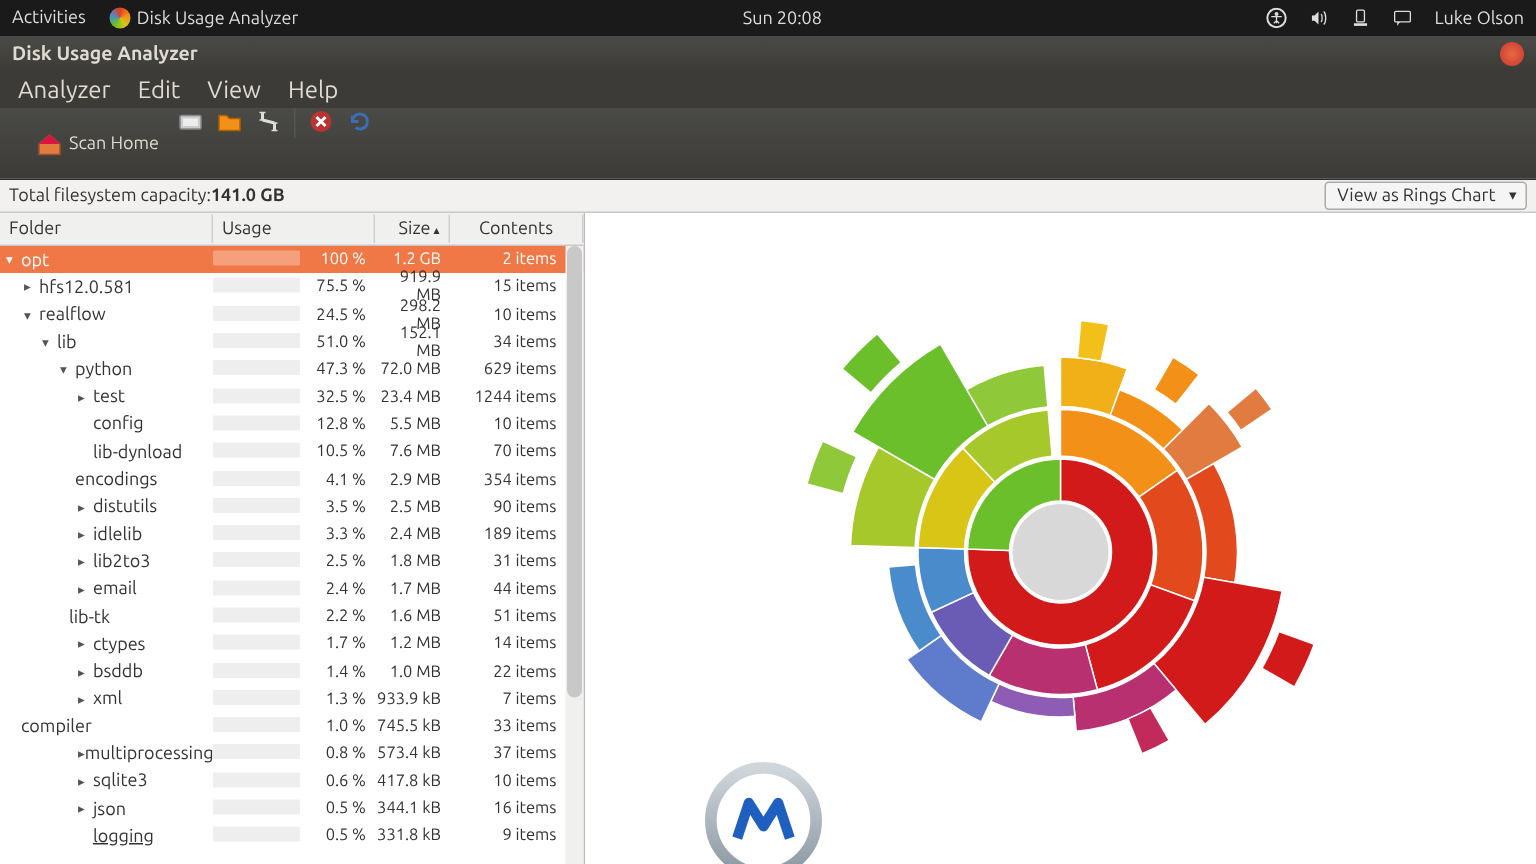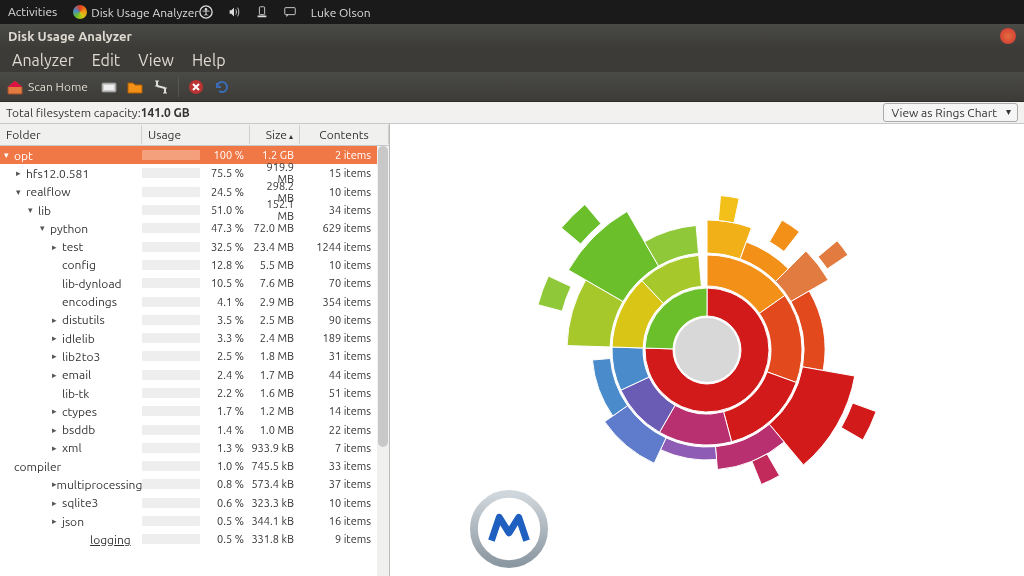--- a/index.html
+++ b/index.html
@@ -10,21 +10,21 @@
 .topbar-center { flex: 1; text-align: center; }
 .topbar-right { display: flex; gap: 14px; align-items: flex-end; }
 .topbar-icon { width: 14px; height: 14px; display: inline-block; }
 
 .titlebar { height: 24px; background: linear-gradient(#4a4a46, #3c3b37); color: #dfdbd2; display: flex; align-items: center; padding: 0 8px; font-weight: bold; font-size: 13px; }
 .titlebar .close { margin-left: auto; width: 16px; height: 16px; background: radial-gradient(#e56c3e, #c33); border-radius: 50%; }
 
 .menubar { height: 24px; background: linear-gradient(#3c3b37, #3c3b37); color: #dfdbd2; display: flex; align-items: center; padding: 0 4px; font-size: 16px; gap: 2px; }
 .menubar span { padding: 2px 8px; cursor: default; }
 
-.toolbar { height: 30px; background: linear-gradient(#4a4a46, #3c3b37); display: flex; align-items: center; padding: 0 2px; gap: 8px; border-bottom: 1px solid #2a2a28; }
+.toolbar { height: 48px; background: linear-gradient(#4a4a46, #3c3b37); display: flex; padding: 0 20px; gap: 8px; border-bottom: 1px solid #2a2a28; }
 .toolbar-btn { display: flex; align-items: center; gap: 4px; color: #dfdbd2; font-size: 12px; padding: 2px 4px; }
 .toolbar-icon { width: 18px; height: 18px; display: inline-block; }
 .toolbar-sep { width: 1px; height: 20px; background: #555; }
 
 .statusline { height: 22px; background: #f2f1f0; border-bottom: 1px solid #c8c8c8; display: flex; align-items: center; padding: 0 6px; font-size: 12px; color: #333; }
 .statusline .bold { font-weight: bold; }
 .viewas { margin-left: auto; background: #f5f5f5; border: 1px solid #aaa; border-radius: 3px; padding: 2px 20px 2px 8px; font-size: 12px; position: relative; }
 .viewas::after { content: "▾"; position: absolute; right: 6px; font-size: 10px; }
 
 .content { display: flex; height: calc(576px - 24px - 24px - 24px - 30px - 22px); }
@@ -37,21 +37,21 @@
 .col-size { width: 50px; text-align: right; position: relative; }
 .col-size::after { content: "▴"; font-size: 8px; margin-left: 2px; }
 .col-contents { flex: 1; text-align: center; }
 
 .tree-body { flex: 1; overflow: hidden; }
 .tree-row { display: flex; align-items: center; height: 18.3px; font-size: 12px; color: #333; border-bottom: 0; }
 .tree-row.selected { background: #f07746; color: #fff; }
 .tree-row .cell-folder { width: 142px; padding-left: 4px; display: flex; align-items: center; white-space: nowrap; overflow: hidden; }
 .tree-row .arrow { width: 10px; display: inline-block; font-size: 9px; color: #555; }
 .tree-row.selected .arrow { color: #fff; }
-.tree-row .cell-usage { width: 108px; display: flex; align-items: center; justify-content: flex-end; gap: 4px; padding-right: 6px; }
+.tree-row .cell-usage { width: 108px; display: flex; align-items: flex-start; justify-content: flex-end; gap: 4px; padding-right: 6px; }
 .tree-row .bar-wrap { width: 58px; height: 10px; background: #eee; border-radius: 1px; overflow: hidden; }
 .tree-row.selected .bar-wrap { background: rgba(255,255,255,0.3); }
 .tree-row .bar { height: 100%; }
 .tree-row .pct { width: 40px; text-align: right; font-size: 11px; }
 .tree-row .cell-size { width: 50px; text-align: right; padding-right: 6px; font-size: 11px; }
 .tree-row .cell-contents { flex: 1; text-align: right; padding-right: 18px; font-size: 11px; }
 
 .tree-scrollbar { position: absolute; right: 0; top: 22px; bottom: 0; width: 12px; background: #f0f0ee; }
 .tree-scrollbar-thumb { position: absolute; left: 1px; right: 1px; top: 0; height: 70%; background: #c8c8c8; border-radius: 5px; }
 
@@ -64,20 +64,21 @@
 <body>
 
 <div class="topbar">
   <div class="topbar-left">
     <span>Activities</span>
     <span style="display:flex;align-items:center;gap:4px">
       <span style="width:14px;height:14px;background:conic-gradient(#e23c1e,#f29018,#d9c516,#6bbf2a,#4a8bcc,#e23c1e);border-radius:50%"></span>
       <span>Disk Usage Analyzer</span>
     </span>
   </div>
+  <div class="topbar-center">Sun 20:08</div>
   <div class="topbar-right">
     <span class="topbar-icon"><svg viewBox="0 0 16 16">
           <circle cx="8" cy="8" r="7" fill="none" stroke="#ddd" stroke-width="1.5"></circle>
           <circle cx="8" cy="5" r="1.5" fill="#ddd"></circle>
           <path d="M4 7h8M8 7v5M6 12l2-2 2 2" stroke="#ddd" fill="none"></path>
         </svg></span>
     <span class="topbar-icon"><svg viewBox="0 0 16 16">
           <path d="M3 6v4h2l3 3V3L5 6z" fill="#ddd"></path>
           <path d="M10 5c1 1 1 5 0 6M12 3c2 2 2 8 0 10" stroke="#ddd" fill="none"></path>
         </svg></span>
@@ -240,21 +241,21 @@
             <span>lib-dynload</span>
           </div>
           <div class="cell-usage">
             <span class="bar-wrap"><span class="bar" style="width:10.5%;background:#6bbf2a"></span></span>
             <span class="pct">10.5 %</span>
           </div>
           <div class="cell-size">7.6 MB</div>
           <div class="cell-contents">70 items</div>
         </div>
         <div class="tree-row">
-          <div class="cell-folder" style="padding-left: 52px;">
+          <div class="cell-folder" style="padding-left: 40px;">
             <span class="arrow"></span>
             <span>encodings</span>
           </div>
           <div class="cell-usage">
             <span class="bar-wrap"><span class="bar" style="width:4.1%;background:#6bbf2a"></span></span>
             <span class="pct">4.1 %</span>
           </div>
           <div class="cell-size">2.9 MB</div>
           <div class="cell-contents">354 items</div>
         </div>
@@ -300,21 +301,21 @@
             <span>email</span>
           </div>
           <div class="cell-usage">
             <span class="bar-wrap"><span class="bar" style="width:2.4%;background:#6bbf2a"></span></span>
             <span class="pct">2.4 %</span>
           </div>
           <div class="cell-size">1.7 MB</div>
           <div class="cell-contents">44 items</div>
         </div>
         <div class="tree-row">
-          <div class="cell-folder" style="padding-left: 52px;">
+          <div class="cell-folder" style="padding-left: 36px;">
             <span class="arrow"></span>
             <span>lib-tk</span>
           </div>
           <div class="cell-usage">
             <span class="bar-wrap"><span class="bar" style="width:2.2%;background:#6bbf2a"></span></span>
             <span class="pct">2.2 %</span>
           </div>
           <div class="cell-size">1.6 MB</div>
           <div class="cell-contents">51 items</div>
         </div>
@@ -380,37 +381,37 @@
         </div>
         <div class="tree-row">
           <div class="cell-folder" style="padding-left: 52px;">
             <span class="arrow">▸</span>
             <span>sqlite3</span>
           </div>
           <div class="cell-usage">
             <span class="bar-wrap"><span class="bar" style="width:0.6%;background:#6bbf2a"></span></span>
             <span class="pct">0.6 %</span>
           </div>
-          <div class="cell-size">323.3 kB</div>
+          <div class="cell-size">417.8 kB</div>
           <div class="cell-contents">10 items</div>
         </div>
         <div class="tree-row">
           <div class="cell-folder" style="padding-left: 52px;">
             <span class="arrow">▸</span>
             <span>json</span>
           </div>
           <div class="cell-usage">
             <span class="bar-wrap"><span class="bar" style="width:0.5%;background:#6bbf2a"></span></span>
             <span class="pct">0.5 %</span>
           </div>
           <div class="cell-size">344.1 kB</div>
           <div class="cell-contents">16 items</div>
         </div>
         <div class="tree-row">
-          <div class="cell-folder" style="padding-left: 80px; text-decoration: underline;">
+          <div class="cell-folder" style="padding-left: 52px; text-decoration: underline;">
             <span class="arrow"></span>
             <span>logging</span>
           </div>
           <div class="cell-usage">
             <span class="bar-wrap"><span class="bar" style="width:0.5%;background:#6bbf2a"></span></span>
             <span class="pct">0.5 %</span>
           </div>
           <div class="cell-size">331.8 kB</div>
           <div class="cell-contents">9 items</div>
         </div>

